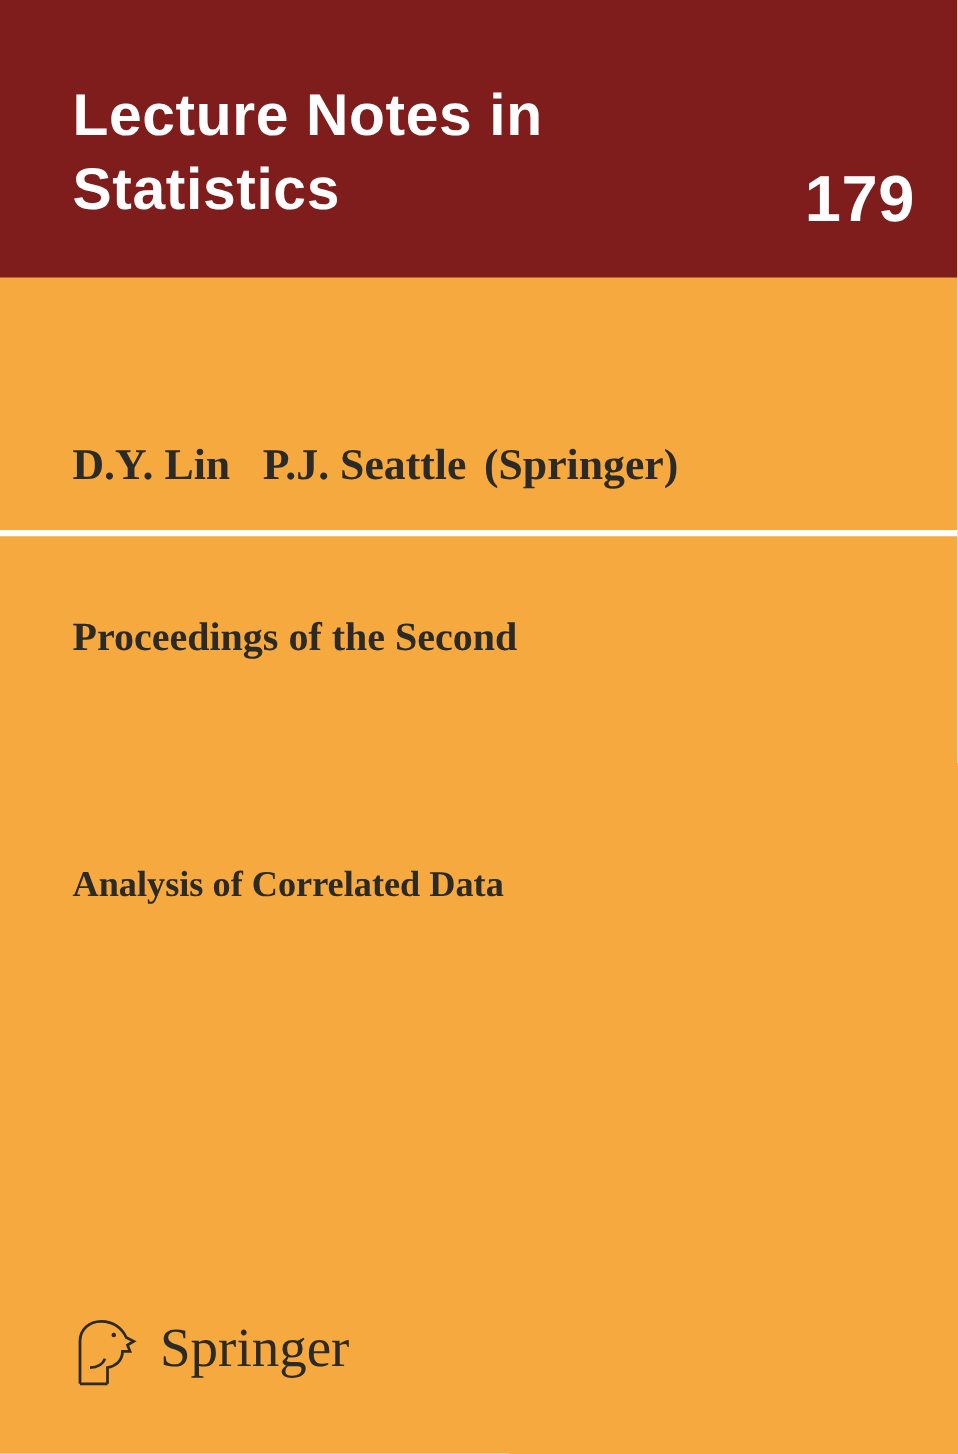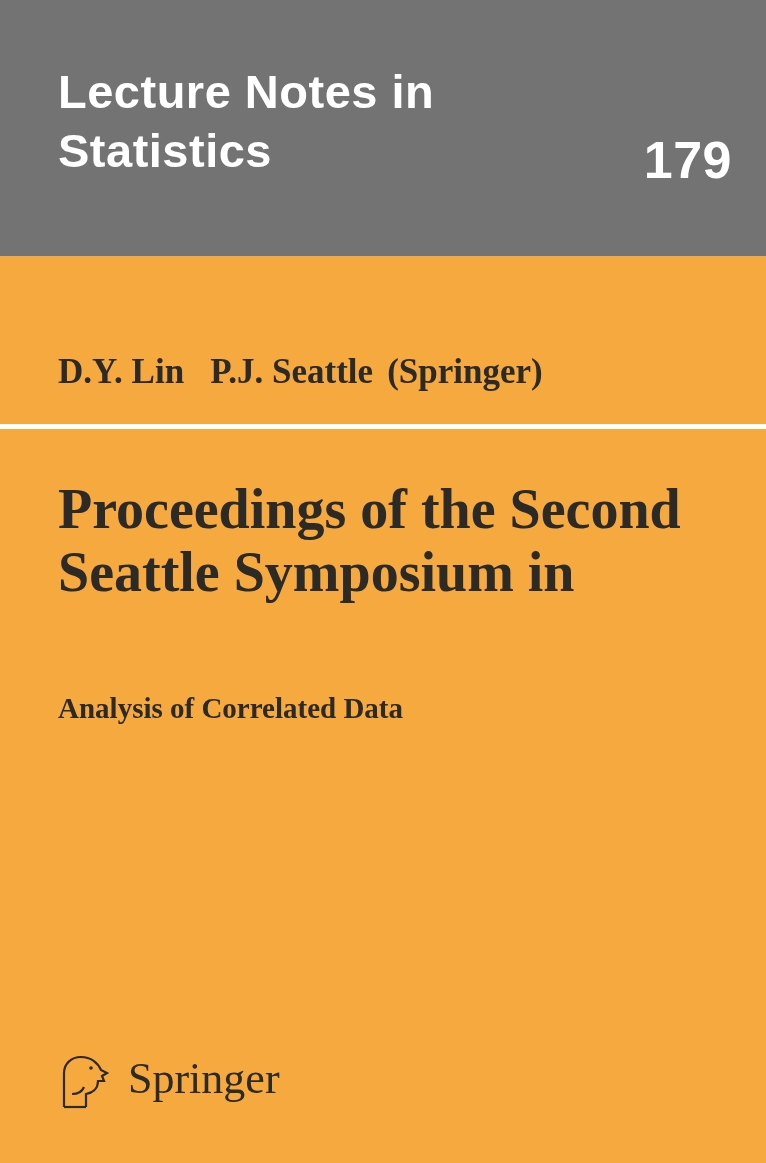--- a/index.html
+++ b/index.html
@@ -14,22 +14,22 @@
     background: #F5A93F;
     font-family: "Liberation Serif", serif;
     overflow: hidden;
   }
   
   .top-band {
     position: absolute;
     left: 0;
     top: 0;
     width: 766px;
-    height: 256px;
-    background: #737373;
+    height: 222px;
+    background: #7f1d1d;
   }
   .series-title {
     position: absolute;
     left: 58px;
     top: 62px;
     width: 520px;
     color: #ffffff;
     font-family: "Liberation Sans", sans-serif;
     font-weight: bold;
     font-size: 47px;
@@ -80,21 +80,21 @@
   }
   
   .main-title {
     position: absolute;
     left: 58px;
     top: 478px;
     width: 655px;
     color: #2C2A26;
     font-family: "Liberation Serif", serif;
     font-weight: bold;
-    font-size: 56px;
+    font-size: 32px;
     line-height: 63px;
   }
   .main-title span {
     display: block;
   }
   .subtitle {
     position: absolute;
     left: 58px;
     top: 692px;
     color: #2C2A26;
@@ -136,21 +136,20 @@
   </div>
 
   <div class="editors">
     <span>D.Y. Lin</span><span class="gap"></span><span>P.J. Seattle</span><span class="gap2"></span><span>(Springer)</span>
   </div>
 
   <div class="rule"></div>
 
   <div class="main-title">
     <span>Proceedings of the Second</span>
-    <span>Seattle Symposium in</span>
   </div>
 
   <div class="subtitle">Analysis of Correlated Data</div>
 
   <div class="publisher">
     <svg class="publisher-logo" viewBox="0 0 56 58" aria-hidden="true">
       <g fill="none" stroke="#2C2A26" stroke-width="2.2">
         <path d="M6 54 L6 20 C6 11 13 4 23 4 C33 4 40 10 43 17 L49 20 L44 23 L46 28 L40 28 C40 36 34 40 28 41 L28 54"></path>
         <circle cx="33" cy="15" r="1.8" fill="#2C2A26" stroke="none"></circle>
         <path d="M6 54 L28 54"></path>

